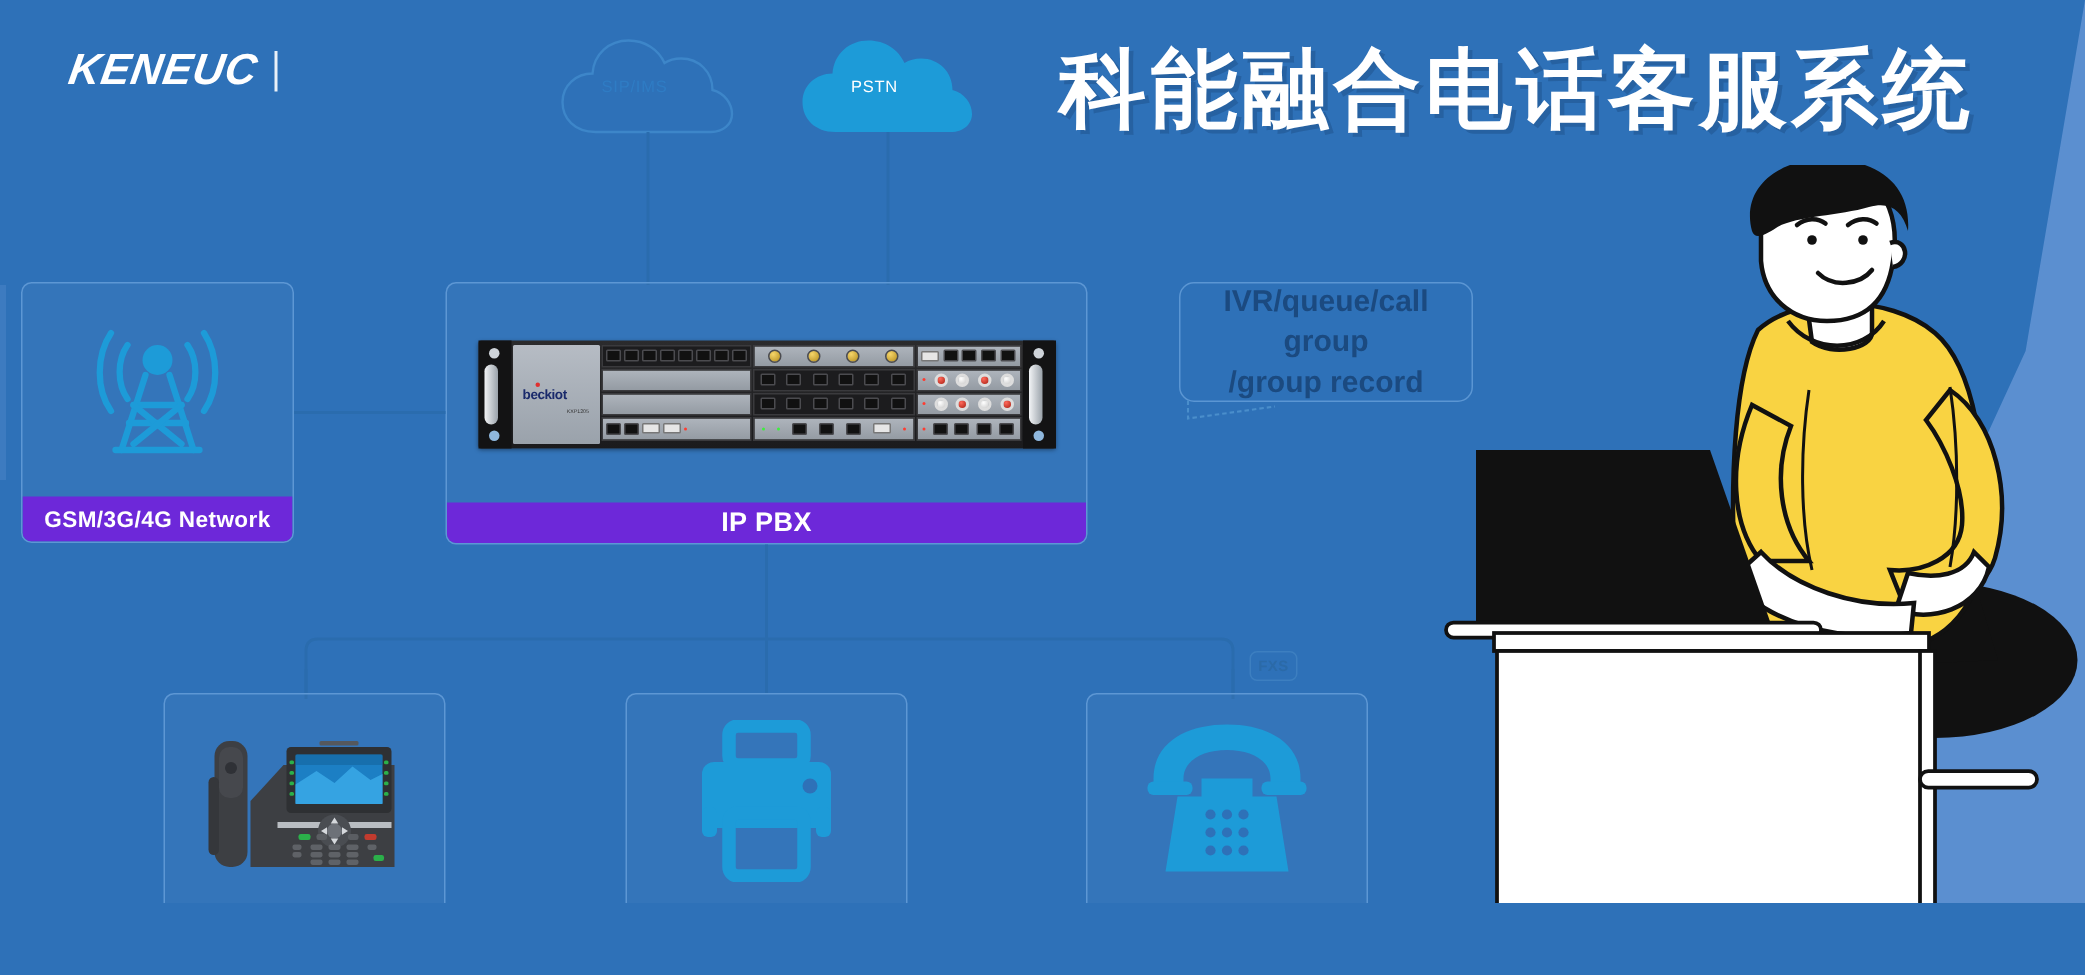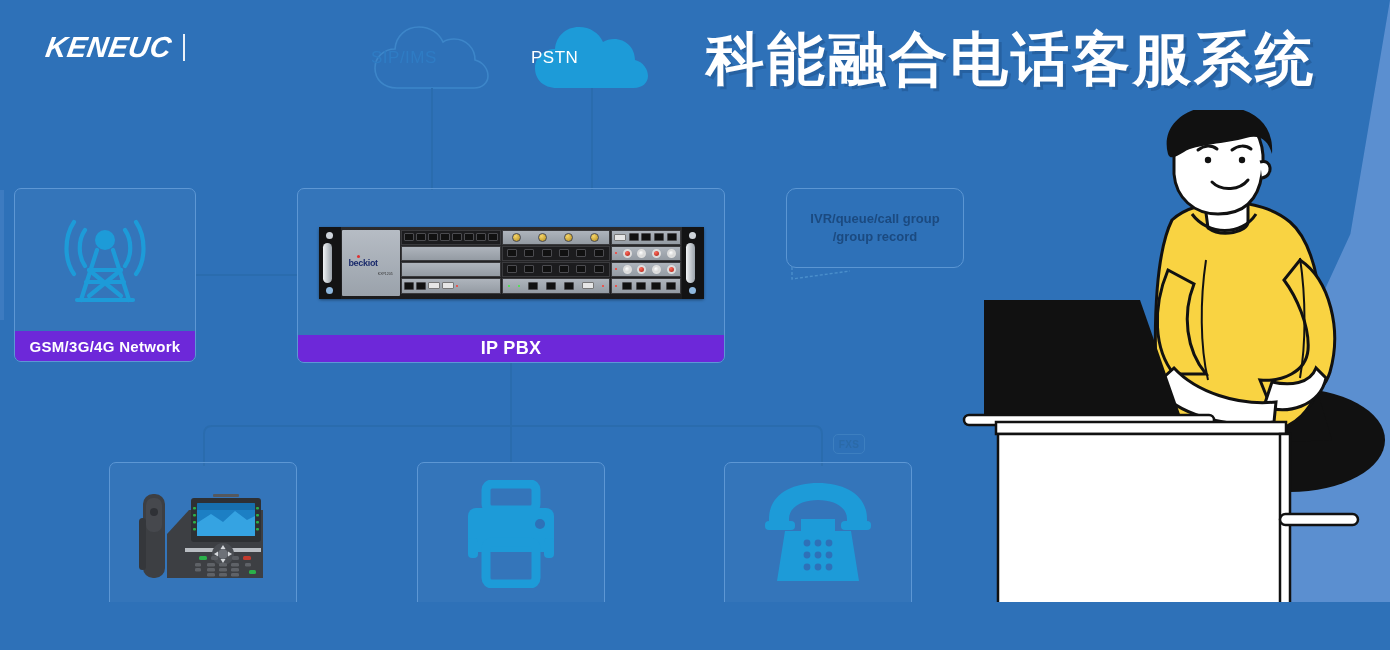--- a/index.html
+++ b/index.html
@@ -52,21 +52,21 @@
     text-shadow:3px 3px 0 rgba(20,60,110,.30);
     white-space:nowrap;
     text-align:center;
   }
 
   
   .cloud-wrap { position:absolute; }
   .cloud-label {
     position:absolute; left:0; right:16px; top:50%;
     transform:translateY(-50%);
-    text-align:left; font-size:17px; letter-spacing:.5px;
+    text-align:center; font-size:11px; letter-spacing:.5px;
     pointer-events:none;
   }
   .cloud-outline .cloud-label { color:#2f7cc4; }
   .cloud-solid .cloud-label { color:#ffffff; }
 
   .stem { position:absolute; background:#2a6cae; width:2px; }
 
   
   .node {
     position:absolute;
@@ -147,25 +147,25 @@
     background:radial-gradient(circle at 35% 30%,#ffffff,#c9c9c9); border:2px solid #ddd;}
   .port.usb { width:12px; height:7px; background:#e6e6e6; border:1px solid #777; }
   .led { width:2px; height:2px; border-radius:50%; background:#3cf03c; }
   .led.red { background:#ff3b30; }
 
   
   #node-gsm { left:14px; top:188px; width:182px; height:174px; }
 
   
   #ivr-callout {
-    position:absolute; left:786px; top:188px; width:178px; height:80px;
+    position:absolute; left:786px; top:188px; width:196px; height:80px;
     border:1.5px solid #5b96d3; border-radius:10px;
     display:flex; align-items:center; justify-content:center;
     text-align:center; line-height:1.35;
-    color:#1b4a80; font-size:13px; font-weight:bold;
+    color:#1b4a80; font-size:20px; font-weight:bold;
     padding:4px 6px;
   }
   #ivr-tail {
     position:absolute; left:790px; top:266px; width:62px; height:16px;
   }
 
   
   #node-ipphone { left:109px; top:462px; width:188px; height:174px; }
   #node-fax     { left:417px; top:462px; width:188px; height:174px; }
   #node-trad    { left:724px; top:462px; width:188px; height:174px; }

